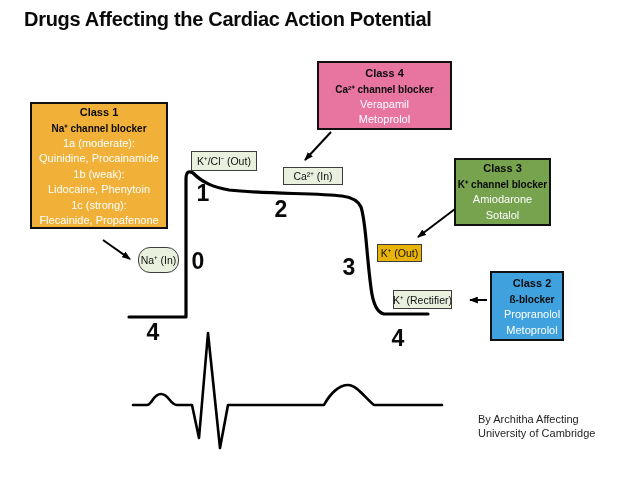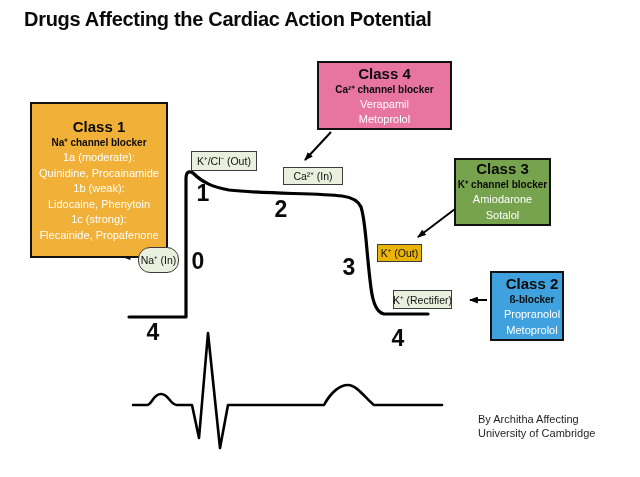--- a/index.html
+++ b/index.html
@@ -10,24 +10,24 @@
   .page-title{
     position:absolute;left:24px;top:8px;font-size:20px;font-weight:700;
     color:#0a0a0a;letter-spacing:-0.3px;white-space:nowrap;
   }
   svg.overlay{position:absolute;left:0;top:0;z-index:1;}
   .class-box{
     position:absolute;z-index:2;border:2px solid #111;box-sizing:border-box;
     display:flex;flex-direction:column;justify-content:center;align-items:center;
     text-align:center;padding:1px 2px;
   }
-  .box-title{font-size:15px;font-weight:700;color:#0a0a0a;line-height:19px;white-space:nowrap;}
+  .box-title{font-size:11px;font-weight:700;color:#0a0a0a;line-height:19px;white-space:nowrap;}
   .box-subtitle{font-size:10px;font-weight:700;color:#0a0a0a;line-height:14px;white-space:nowrap;}
   .box-line{font-size:11px;font-weight:400;color:#ffffff;line-height:15.5px;white-space:nowrap;}
-  #class1{left:30px;top:102px;width:138px;height:156px;}
+  #class1{left:30px;top:102px;width:138px;height:127px;}
   #class4{left:317px;top:61px;width:135px;height:69px;}
   #class3{left:454px;top:158px;width:97px;height:68px;}
   #class2{left:490px;top:271px;width:74px;height:70px;padding-left:12px;}
   .chan-label{
     position:absolute;z-index:2;border:1.5px solid #3c3c3c;box-sizing:border-box;
     display:flex;align-items:center;justify-content:center;
     font-size:10.5px;color:#111;white-space:nowrap;
   }
   #lbl-kcl{left:191px;top:151px;width:66px;height:20px;}
   #lbl-ca{left:283px;top:167px;width:60px;height:18px;}

